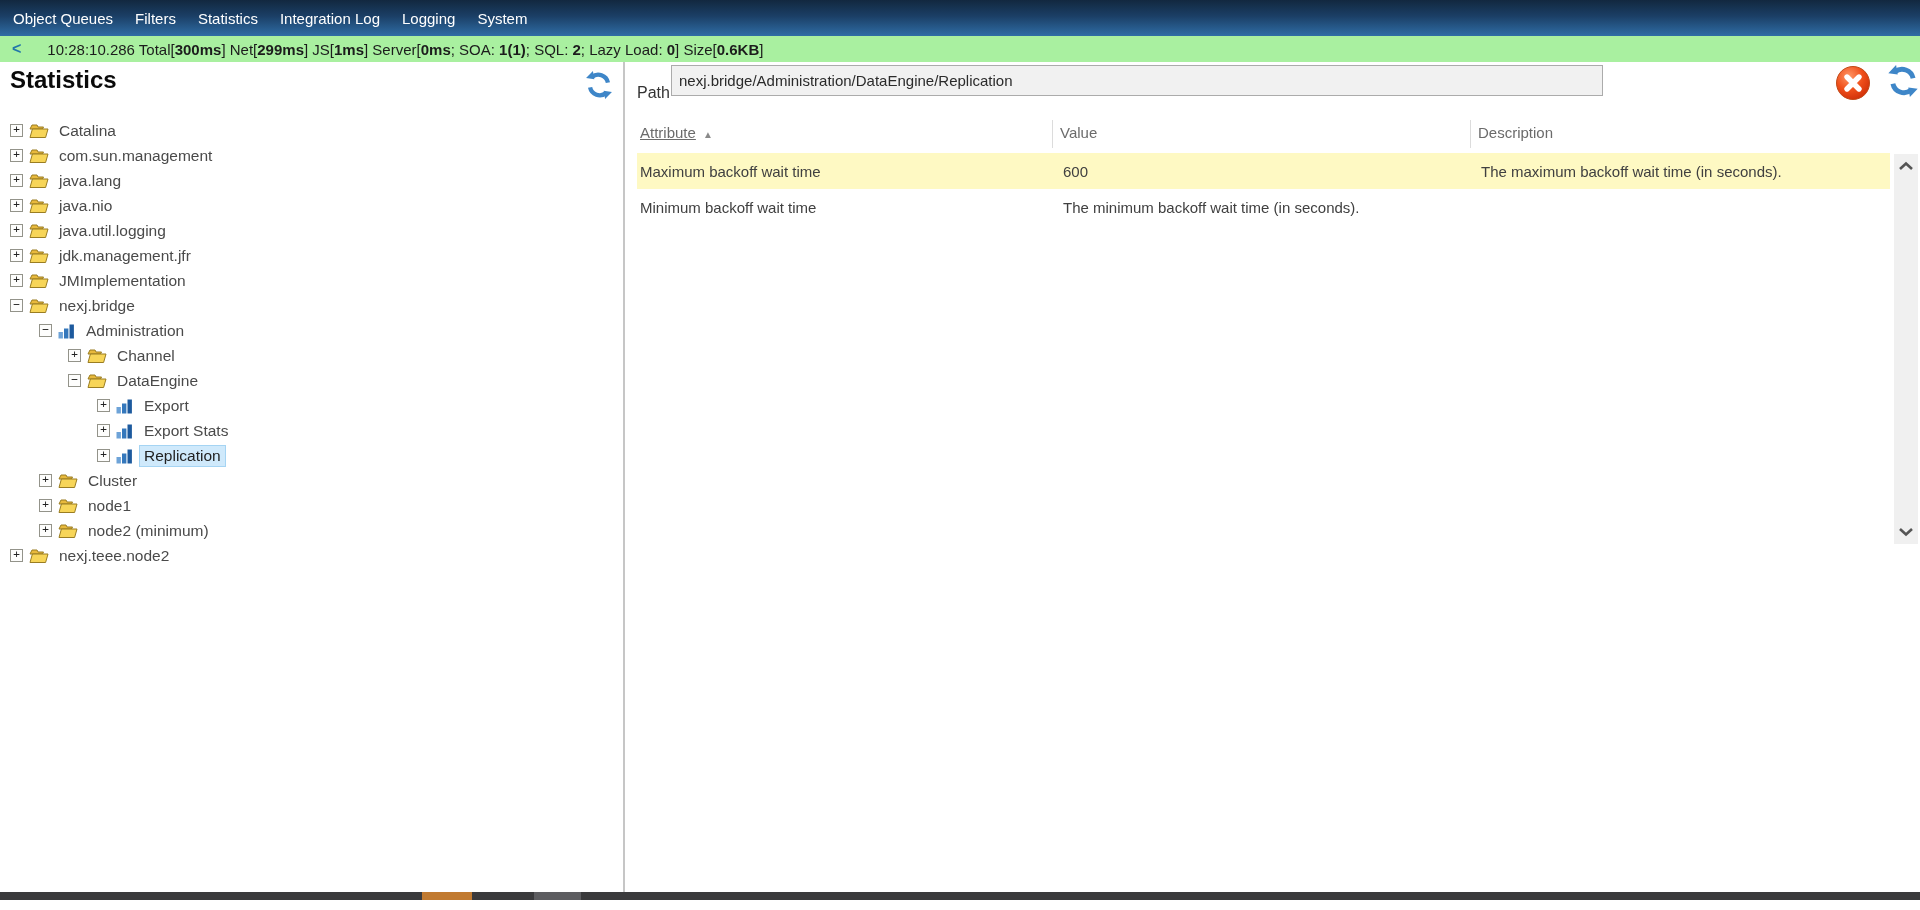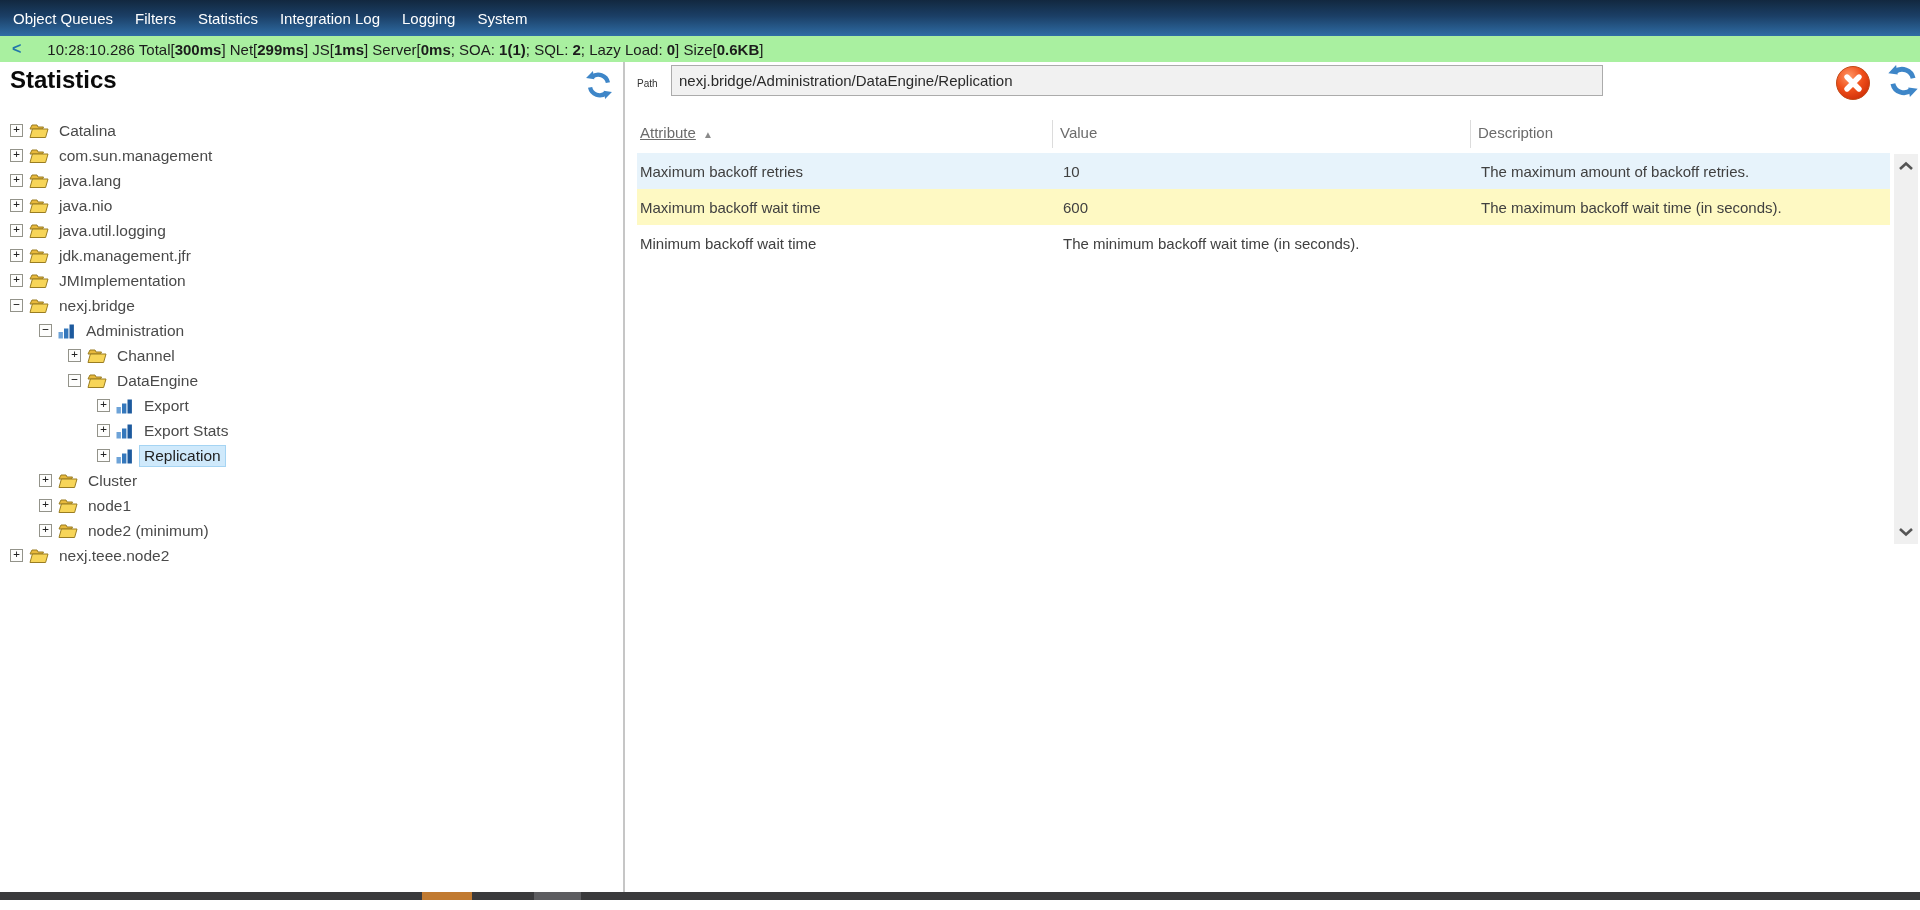--- a/index.html
+++ b/index.html
@@ -32,21 +32,21 @@
   .tree-row{height:25px;display:flex;align-items:center;cursor:default;}
   .expander{width:13px;height:13px;flex:none;border:1px solid #93938a;background:#fdfdfc;
     color:#222;font-family:"DejaVu Sans Mono",monospace;font-size:11px;line-height:10px;
     text-align:center;margin-right:6px;cursor:pointer;}
   .tree-icon{flex:none;line-height:0;margin-right:6px;}
   .node-label{font-size:15.5px;color:#4a4a4a;padding:1px 4px;white-space:nowrap;}
   .tree-row.selected .node-label{background:#cfe9fb;outline:1px solid #a5d4f3;color:#222;}
 
   
   .right-panel{position:absolute;left:625px;top:0;right:0;height:100%;background:#fff;}
-  .path-label{position:absolute;left:12px;top:16px;font-size:10px;color:#333;}
+  .path-label{position:absolute;left:12px;top:22px;font-size:16px;color:#333;}
   .path-input{position:absolute;left:46px;top:3px;width:932px;height:31px;
     border:1px solid #ababab;background:#f1f1f1;font-family:"Liberation Sans",sans-serif;
     font-size:15px;color:#2b2b2b;padding:0 7px;outline:none;}
   .close-btn{position:absolute;left:1209px;top:2px;cursor:pointer;line-height:0;}
   .refresh-right{left:1261px;top:2px;}
 
   
   .thead-cell{position:absolute;top:62px;font-size:15px;color:#6b6b6b;cursor:pointer;white-space:nowrap;}
   .th-attr{left:15px;}
   .th-attr .sortlink{text-decoration:underline;}
@@ -283,25 +283,20 @@
 
     <div class="thead-cell th-attr">
       <span class="sortlink">Attribute</span><span class="sort-arrow">▲</span>
     </div>
     <div class="thead-cell th-val">Value</div>
     <div class="thead-cell th-desc">Description</div>
     <div class="col-sep sep1"></div>
     <div class="col-sep sep2"></div>
 
     <div class="tbody" id="tbody">
-        <div class="trow trow-0">
-          <div class="tcell">Maximum backoff retries</div>
-          <div class="tcell">10</div>
-          <div class="tcell">The maximum amount of backoff retries.</div>
-        </div>
         <div class="trow trow-1">
           <div class="tcell">Maximum backoff wait time</div>
           <div class="tcell">600</div>
           <div class="tcell">The maximum backoff wait time (in seconds).</div>
         </div>
         <div class="trow trow-2">
           <div class="tcell">Minimum backoff wait time</div>
           <div class="tcell">The minimum backoff wait time (in seconds).</div>
         </div>
       </div>

